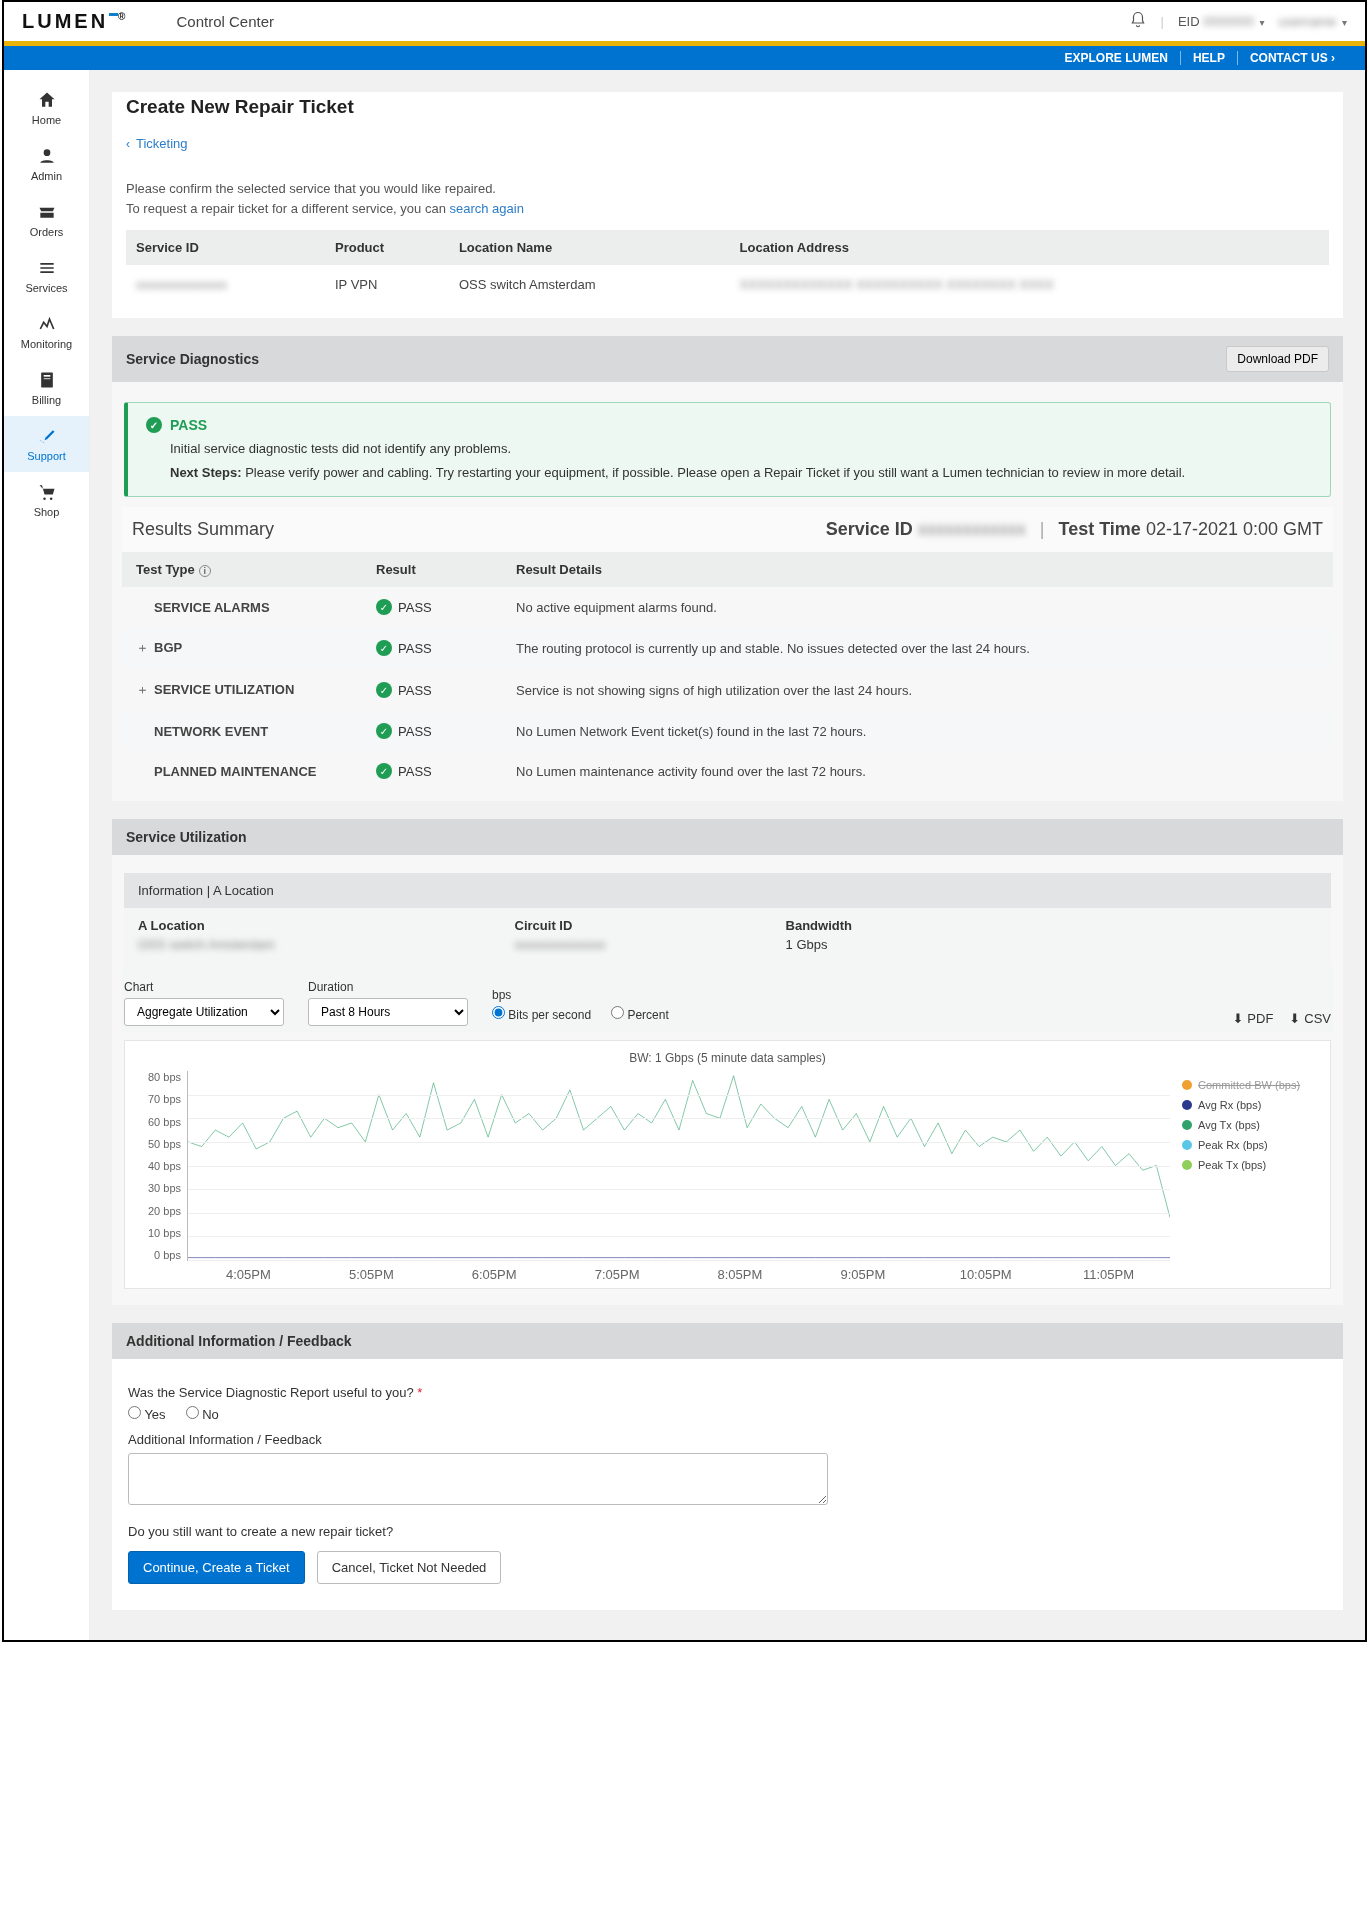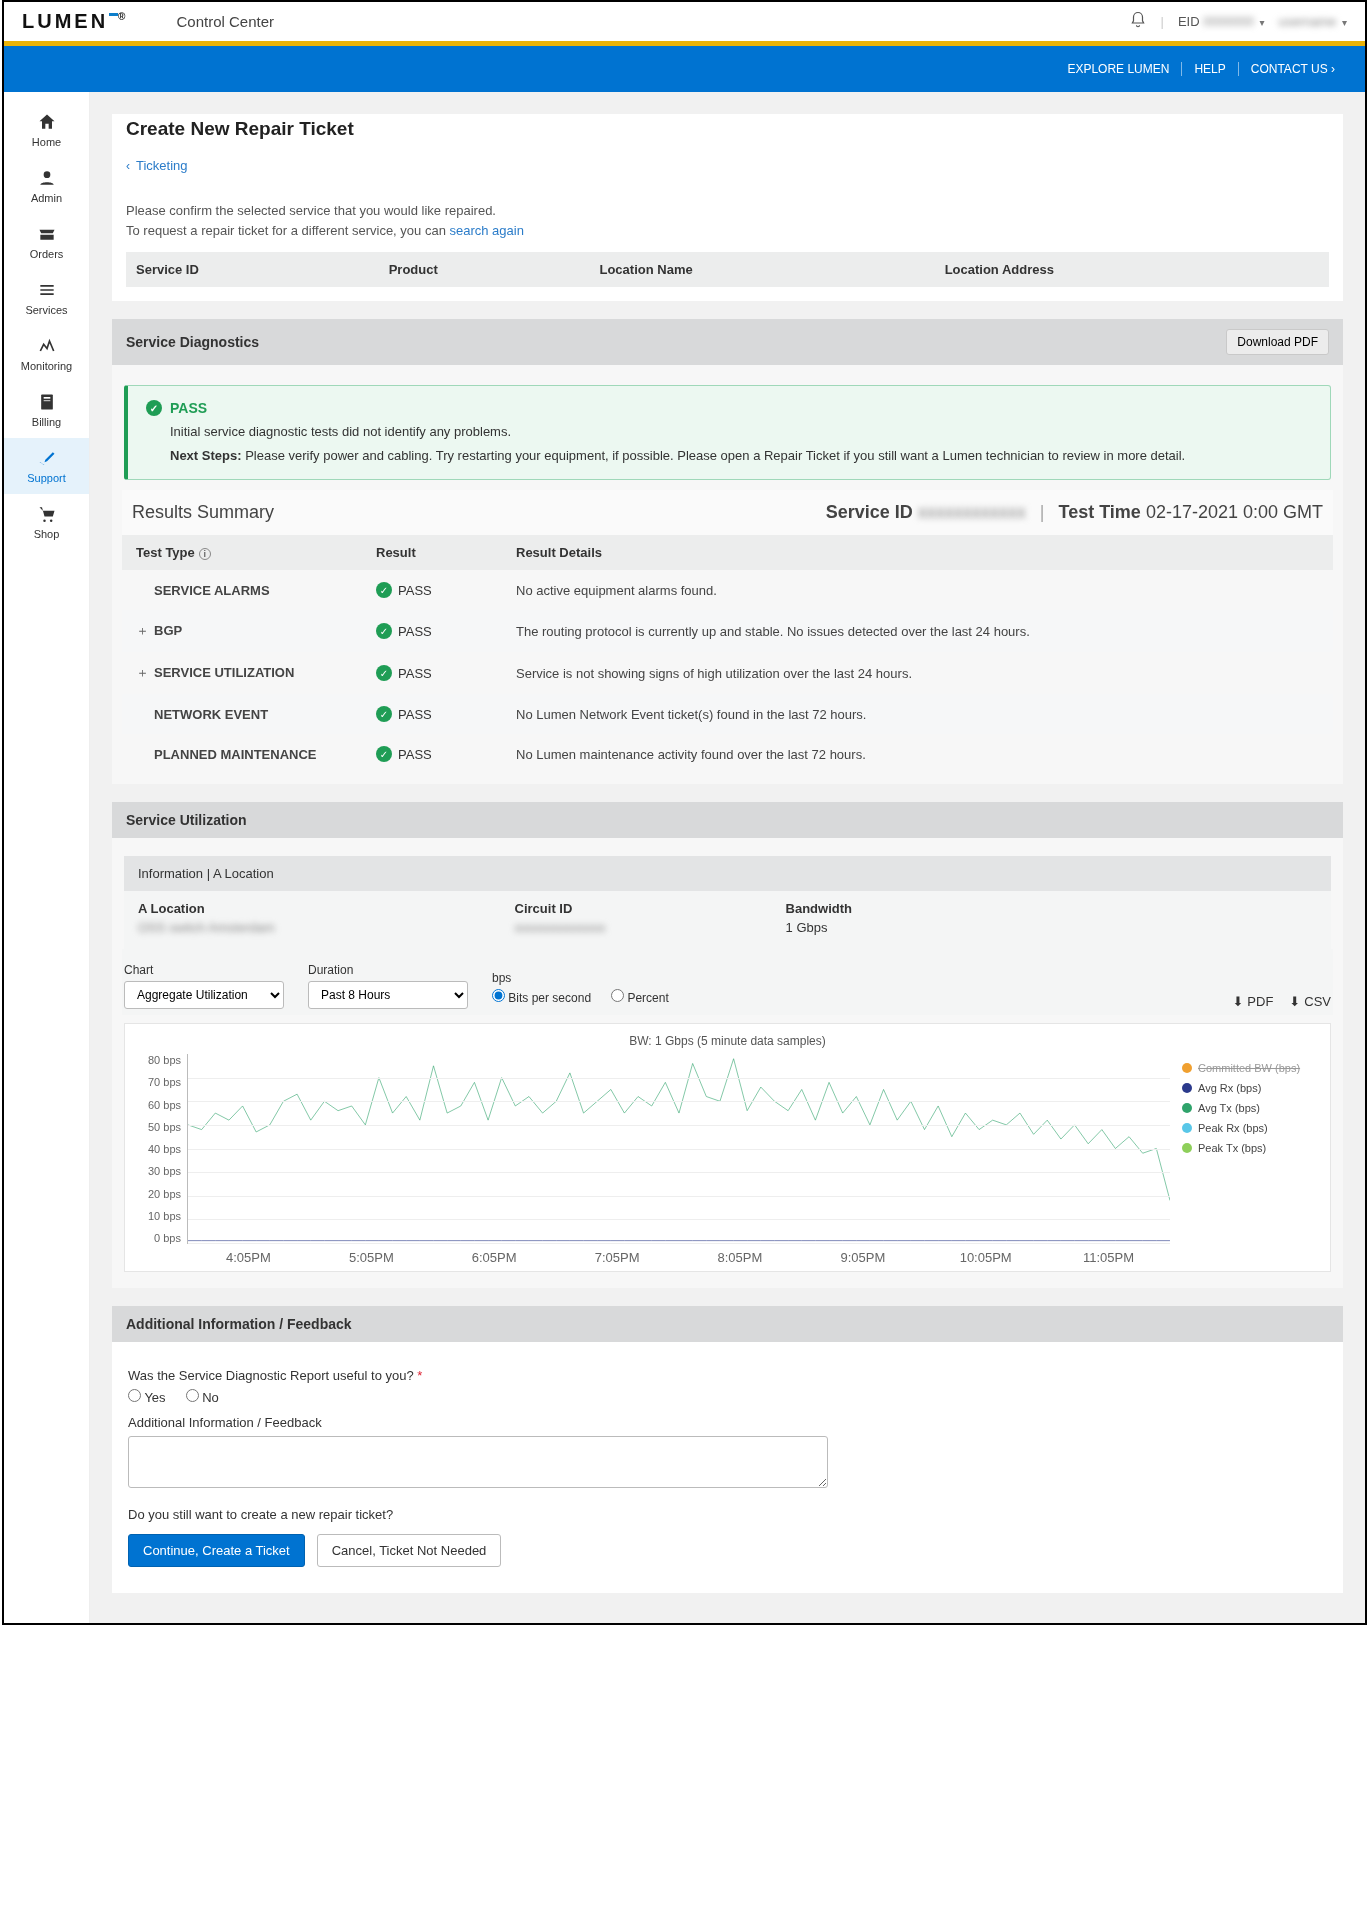--- a/index.html
+++ b/index.html
@@ -6,21 +6,21 @@
   body{background:#fff;color:#333;font-size:13px}
   .frame{border:2px solid #000;width:1365px;margin:0 auto}
   .topbar{display:flex;align-items:center;padding:8px 18px;border-bottom:5px solid #eab308}
   .logo{font-size:20px;font-weight:700;letter-spacing:3px;color:#111}
   .logo .bar{display:inline-block;width:9px;height:3px;background:#0d7ecb;position:relative;top:-12px;margin-left:1px}
   .logo sup{font-size:10px;vertical-align:super}
   .app-title{margin-left:48px;font-size:15px;color:#444}
   .top-right{margin-left:auto;display:flex;align-items:center;gap:14px;color:#555}
   .blur{filter:blur(3px);color:#888}
   .chev{font-size:10px;color:#777;margin-left:2px}
-  .blue-strip{background:#0073d1;color:#fff;display:flex;justify-content:flex-end;gap:0;padding:16px 18px;font-size:12px;font-weight:400}
+  .blue-strip{background:#0073d1;color:#fff;display:flex;justify-content:flex-end;gap:0;padding:5px 18px;font-size:12px;font-weight:700}
   .blue-strip span{padding:0 12px;border-left:1px solid rgba(255,255,255,.5);cursor:pointer}
   .blue-strip span:first-child{border-left:0}
   .layout{display:flex}
   .sidebar{width:86px;background:#fff;padding-top:10px;border-right:1px solid #eee}
   .side-item{display:flex;flex-direction:column;align-items:center;padding:10px 0;font-size:11px;color:#333;cursor:pointer}
   .side-item.active{background:#e5f2fb;color:#0073d1}
   .side-item svg{width:20px;height:20px;margin-bottom:4px}
   .main{flex:1;background:#f1f1f1;padding:22px 22px 30px}
   .panel{background:#fff}
   h1.page-title{font-size:19px;font-weight:700;color:#222;padding:4px 0 12px;background:#fff}
@@ -178,20 +178,26 @@
           <span>To request a repair ticket for a different service, you can </span><a>search again</a>
         </p>
         <table class="svc">
           <tbody>
               <tr>
             <th>Service ID</th>
             <th>Product</th>
             <th>Location Name</th>
             <th>Location Address</th>
           </tr>
+          <tr>
+            <td><span class="blur">xxxxxxxxxxxxxx</span></td>
+            <td>IP VPN</td>
+            <td>OSS switch Amsterdam</td>
+            <td><span class="blur">XXXXXXXXXXXXX  XXXXXXXXXX  XXXXXXXX  XXXX</span></td>
+          </tr>
         </tbody>
           </table>
       </div>
 
       <div class="gap"></div>
 
       <div class="section-hdr">
         <span>Service Diagnostics</span>
         <button class="dl-btn">Download PDF</button>
       </div>

